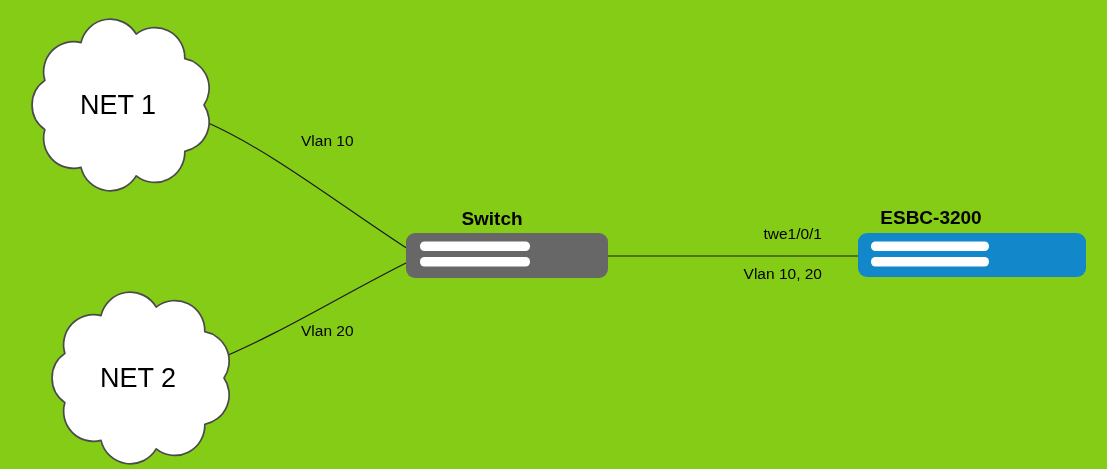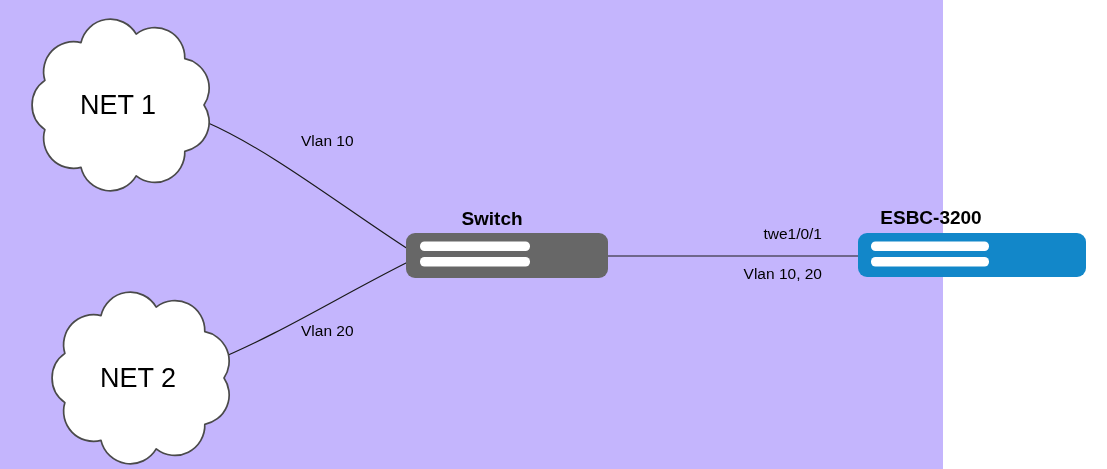--- a/index.html
+++ b/index.html
@@ -5,23 +5,23 @@
   html, body {
     margin: 0;
     padding: 0;
     background: #ffffff;
     width: 1107px;
     height: 469px;
     overflow: hidden;
   }
   .canvas {
     position: relative;
-    width: 943px;
+    width: 1107px;
     height: 469px;
-    background: #c4b5fd;
+    background: #84cc16;
   }
   svg text {
     font-family: "Liberation Sans", sans-serif;
     fill: #000000;
   }
   .cloud {
     fill: #ffffff;
     stroke: #4a4a4a;
     stroke-width: 1.7;
     stroke-linejoin: round;

